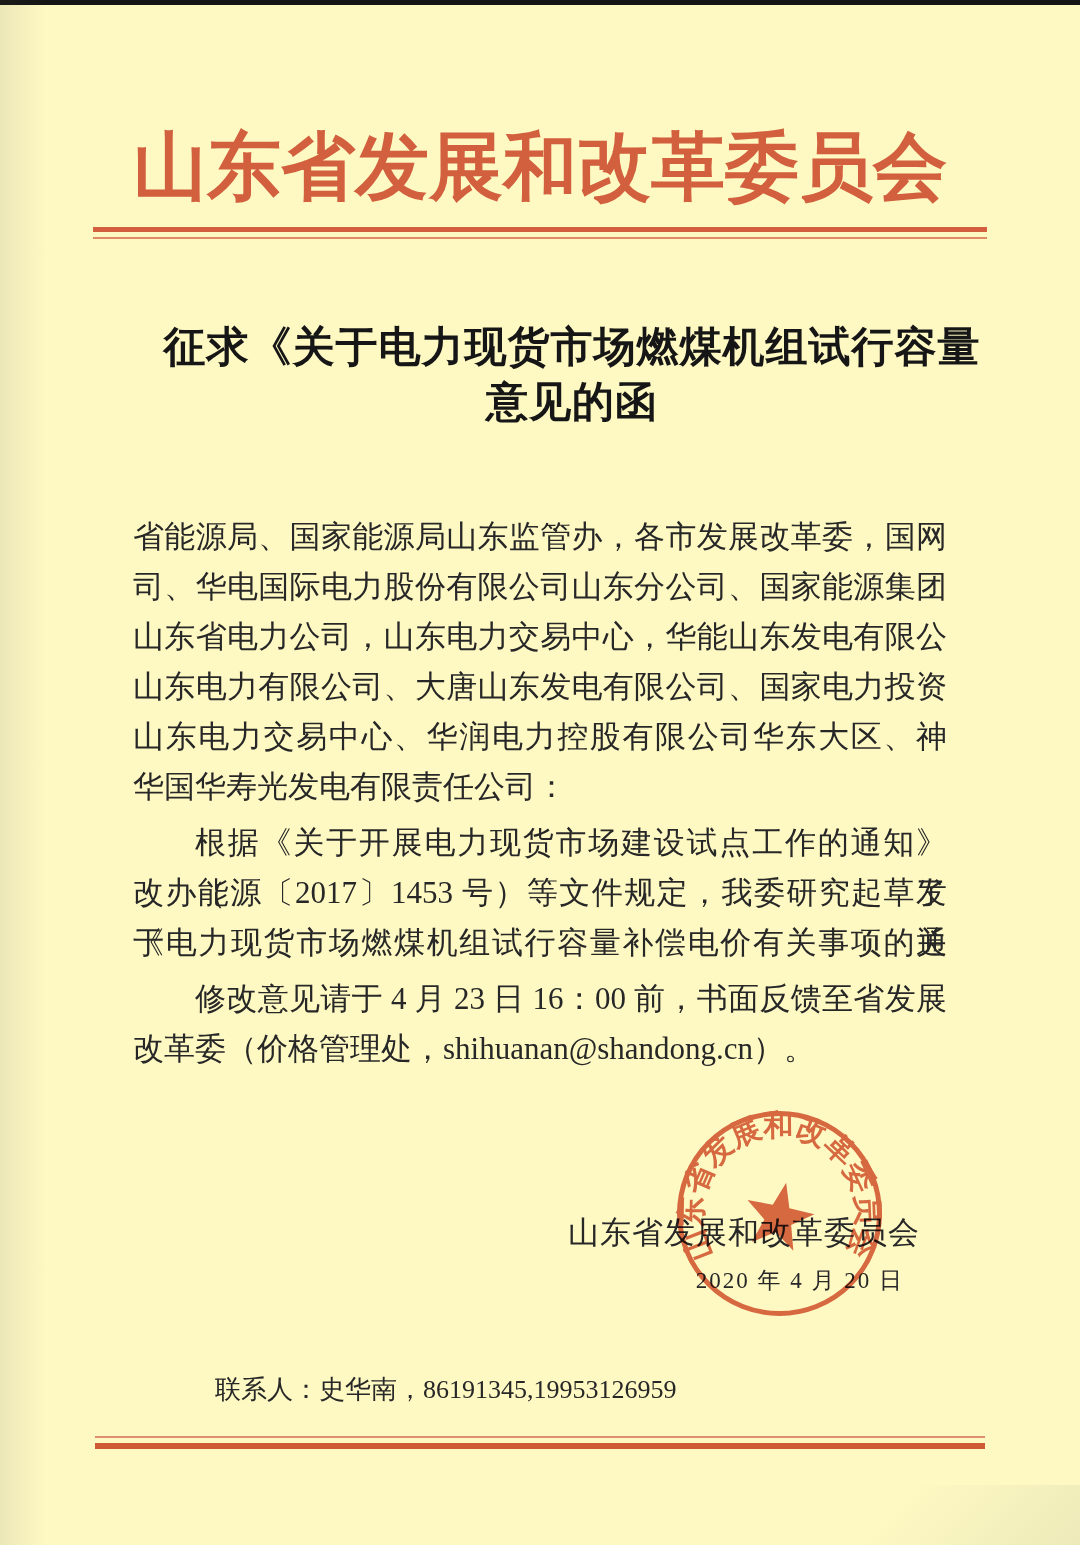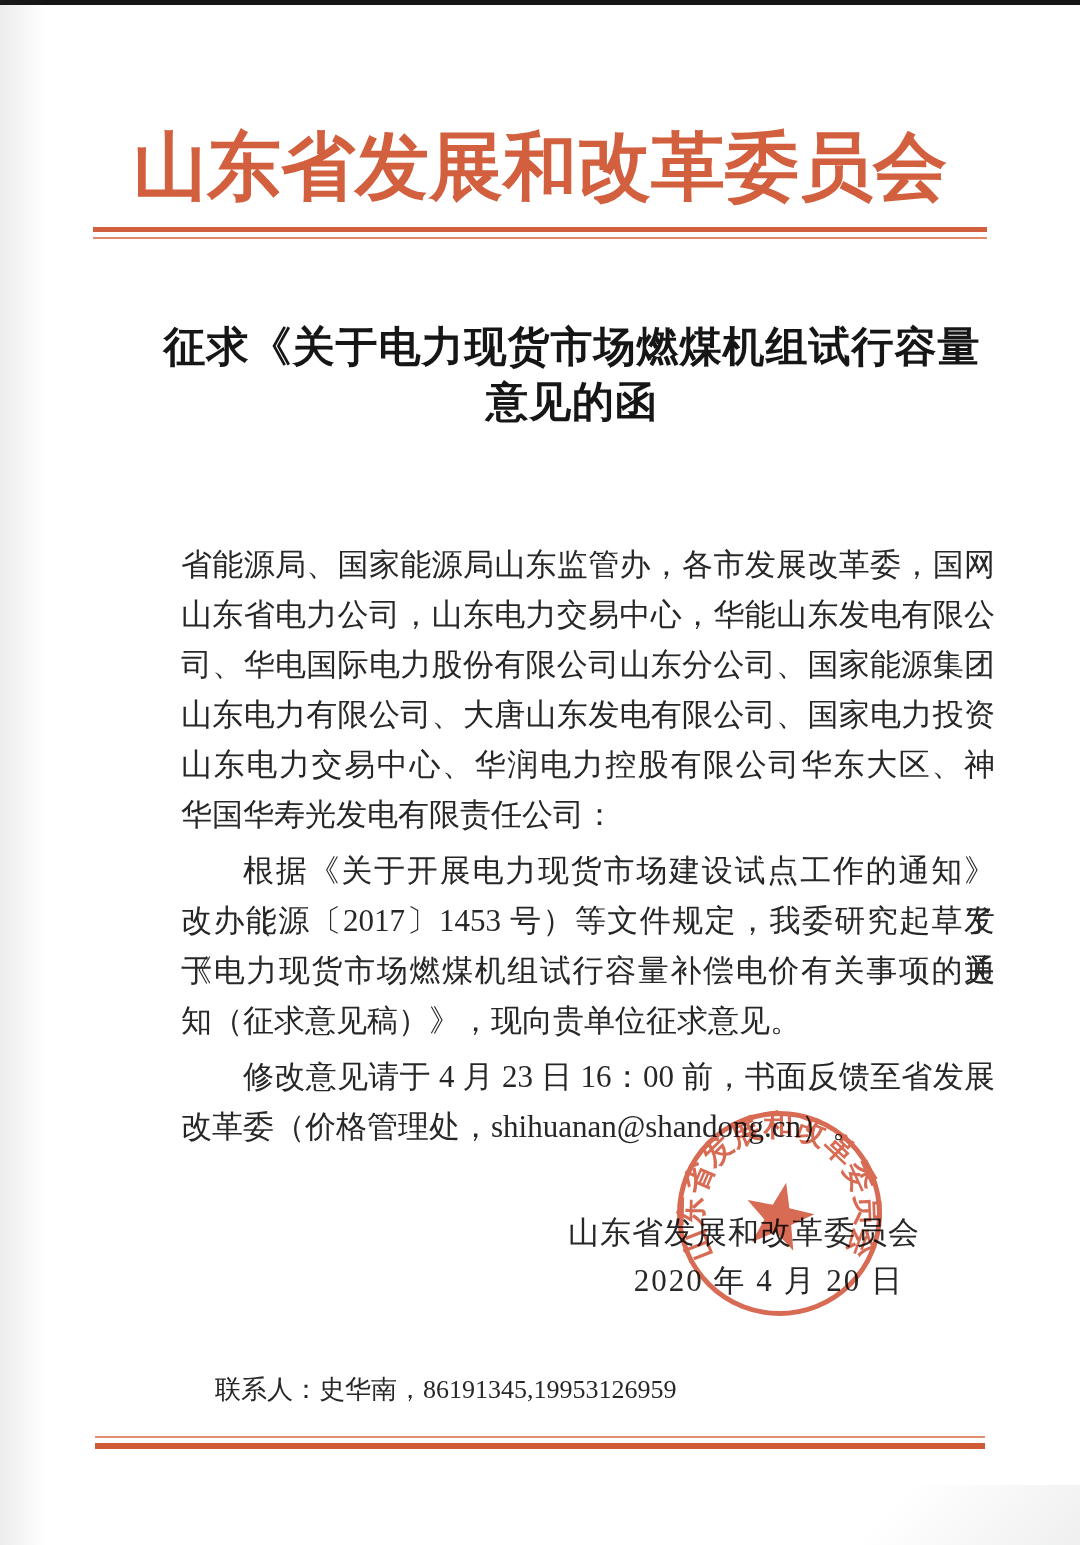--- a/index.html
+++ b/index.html
@@ -1,19 +1,19 @@
 <!DOCTYPE html>
 <html><head>
 <meta charset="utf-8">
 <style>
   html,body{margin:0;padding:0;background:#e9e9e9;}
   .page{
     position:relative;
     width:1080px;height:1545px;
-    background:#ffffff;
+    background:#fef9c3;
     overflow:hidden;
     font-family:"Liberation Serif","DejaVu Serif",serif;
     color:#272727;
   }
   .scan-top-edge{
     position:absolute;top:0;left:0;width:1080px;height:5px;
     background:#151515;
   }
   .left-shade{
     position:absolute;top:0;left:0;width:46px;height:1545px;
@@ -39,40 +39,39 @@
   .rule-bottom-thick{top:1443px;height:6px;background:#cf5b36;left:95px;width:890px;}
   .doc-title{
     position:absolute;top:320px;left:0;width:1080px;
     text-align:center;
     font-size:42px;line-height:55px;font-weight:bold;
     color:#161616;
     letter-spacing:1px;
     padding-left:32px;
   }
   .doc-body{
-    position:absolute;top:540px;left:133px;width:814px;
+    position:absolute;top:512px;left:133px;width:814px;
     font-size:31px;
-    margin-left:48px;
   }
   .bline{
     height:50px;line-height:50px;
     text-align:justify;text-align-last:justify;
     white-space:nowrap;
   }
   .bline.just{white-space:normal;}
   .bline.left-end{text-align:right;text-align-last:left;}
   .bline.indent{padding-left:62px;}
   .para-gap{margin-top:6px;}
   .sig-org{
     position:absolute;top:1216px;right:160px;
     font-size:31px;line-height:34px;letter-spacing:1px;
   }
   .sig-date{
     position:absolute;top:1264px;right:176px;
-    font-size:31px;line-height:34px;letter-spacing:2px;margin-left:44px;
+    font-size:23px;line-height:34px;letter-spacing:2px;margin-left:44px;
   }
   .contact-line{
     position:absolute;top:1372px;left:215px;
     font-size:26px;line-height:36px;
   }
   .seal{
     position:absolute;left:674px;top:1108px;
     width:211px;height:211px;
     opacity:0.82;
     mix-blend-mode:multiply;
@@ -89,30 +88,29 @@
   <div class="rule rule-top-thick"></div>
   <div class="rule rule-top-thin"></div>
 
   <div class="doc-title">
     <div>征求《关于电力现货市场燃煤机组试行容量</div>
     <div>意见的函</div>
   </div>
 
   <div class="doc-body">
     <div class="bline just">省能源局、国家能源局山东监管办，各市发展改革委，国网</div>
+    <div class="bline just">司、华电国际电力股份有限公司山东分公司、国家能源集团</div>
     <div class="bline just">山东省电力公司，山东电力交易中心，华能山东发电有限公</div>
-    <div class="bline just">司、华电国际电力股份有限公司山东分公司、国家能源集团</div>
     <div class="bline just">山东电力有限公司、大唐山东发电有限公司、国家电力投资</div>
     <div class="bline just">山东电力交易中心、华润电力控股有限公司华东大区、神</div>
     <div class="bline left-end">华国华寿光发电有限责任公司：</div>
 
     <div class="bline just indent para-gap">根据《关于开展电力现货市场建设试点工作的通知》（发</div>
     <div class="bline just">改办能源〔2017〕1453 号）等文件规定，我委研究起草了《关</div>
     <div class="bline just">于电力现货市场燃煤机组试行容量补偿电价有关事项的通</div>
-    <div class="bline left-end">知（征求意见稿）》，现向贵单位征求意见。</div>
 
     <div class="bline just indent para-gap">修改意见请于 4 月 23 日 16：00 前，书面反馈至省发展</div>
     <div class="bline left-end">改革委（价格管理处，shihuanan@shandong.cn）。</div>
   </div>
 
   <div class="sig-org">山东省发展和改革委员会</div>
   <div class="sig-date">2020 年 4 月 20 日</div>
 
   <svg class="seal" viewBox="0 0 211 211">
     <circle cx="105.5" cy="105.5" r="100" fill="none" stroke="#cf4a2e" stroke-width="5"></circle>

